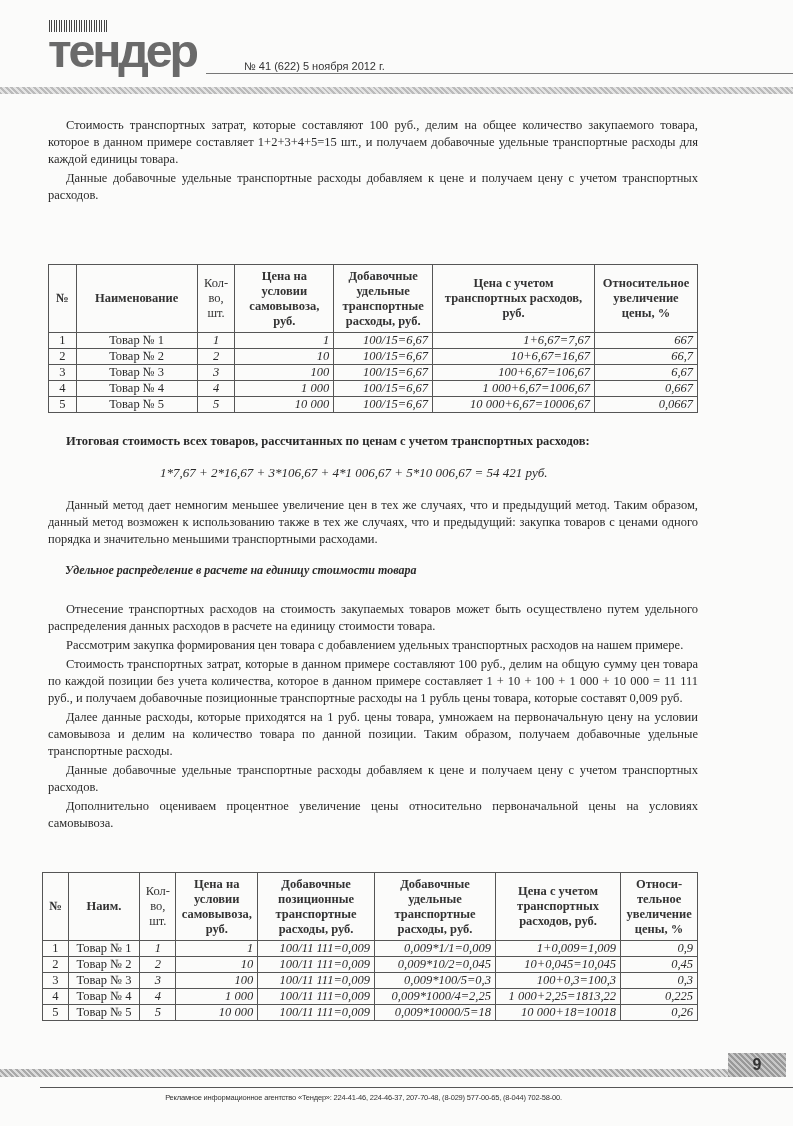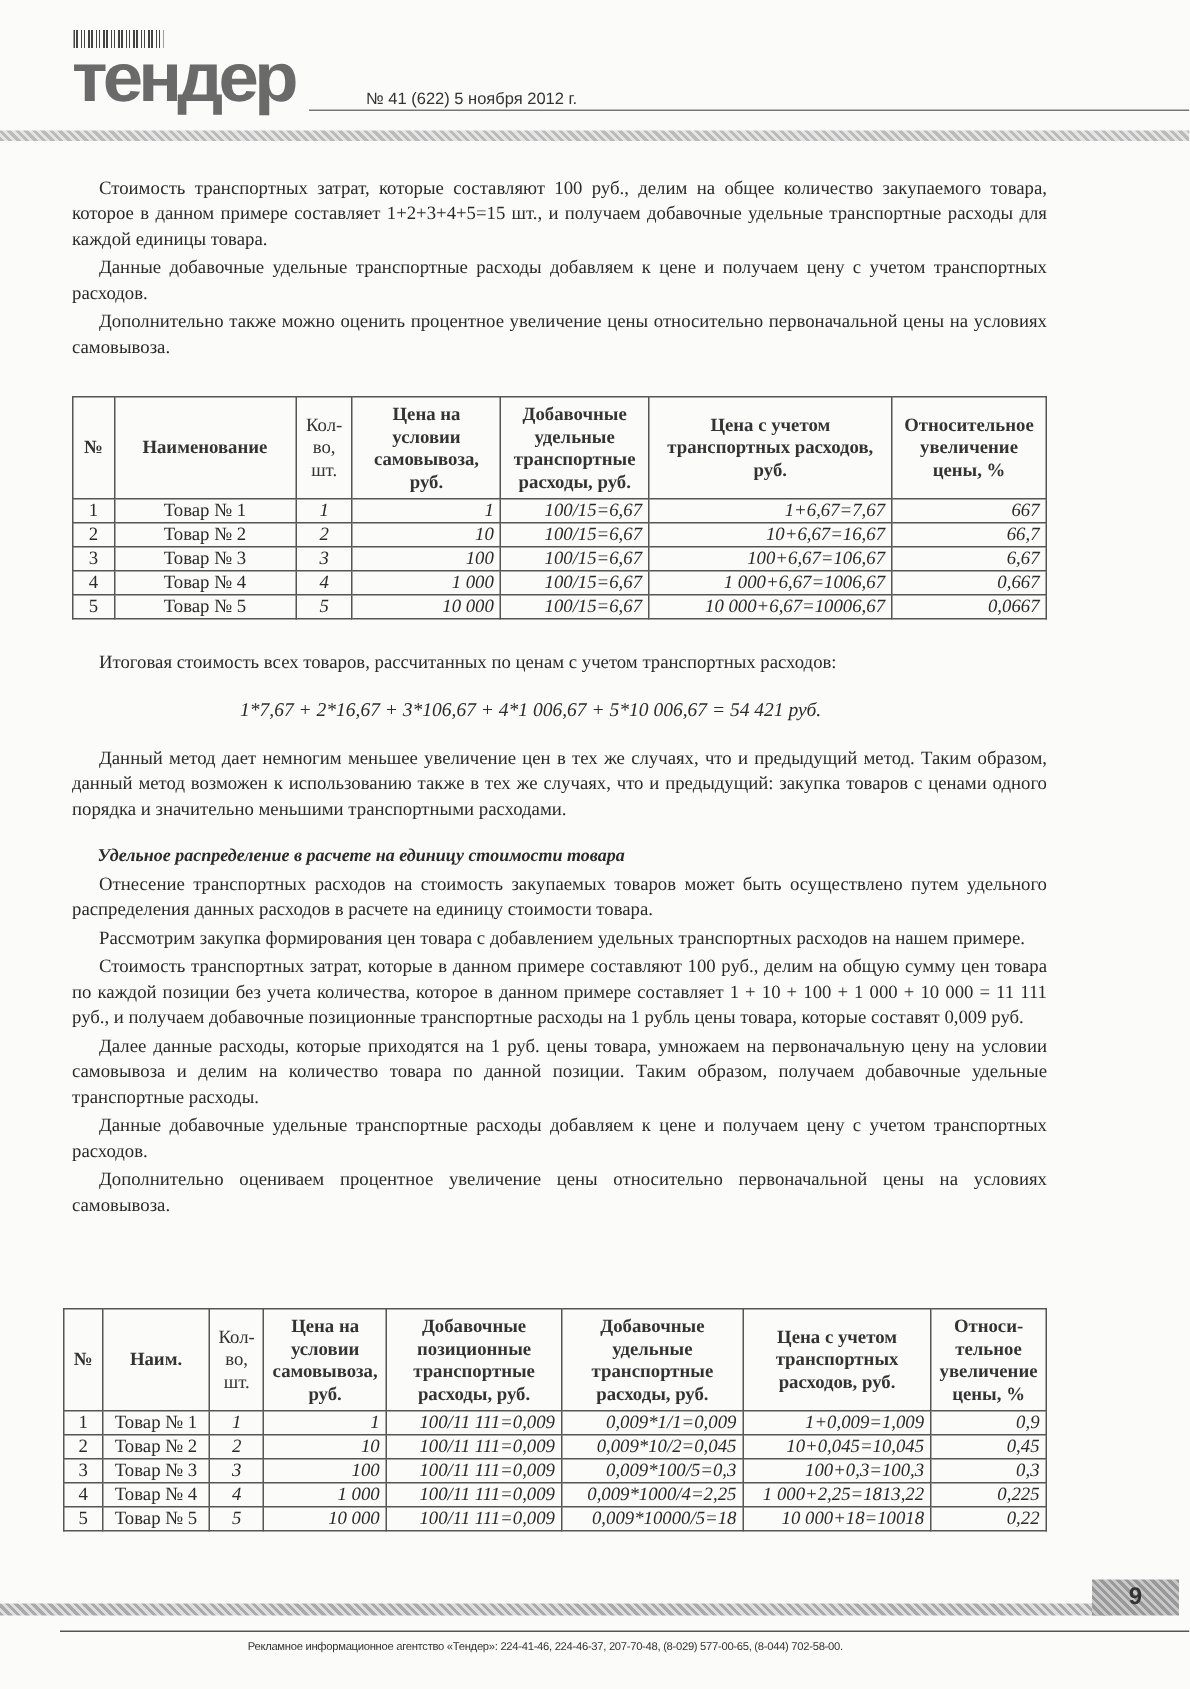--- a/index.html
+++ b/index.html
@@ -54,21 +54,20 @@
 
 <div class="abs logo-bars"></div>
 <div class="abs logo-text">тендер</div>
 <div class="abs issue">№ 41 (622) 5 ноября 2012 г.</div>
 <div class="abs issue-line"></div>
 <div class="abs hatch-bar"></div>
 
 <div class="abs text" style="top:117px;">
   <p>Стоимость транспортных затрат, которые составляют 100 руб., делим на общее количество закупаемого товара, которое в данном примере составляет 1+2+3+4+5=15 шт., и получаем добавочные удельные транспортные расходы для каждой единицы товара.</p>
   <p>Данные добавочные удельные транспортные расходы добавляем к цене и получаем цену с учетом транспортных расходов.</p>
-  <p>Дополнительно также можно оценить процентное увеличение цены относительно первоначальной цены на условиях самовывоза.</p>
 </div>
 
 <table class="abs t1">
   <thead>
     <tr style="height:68px;">
       <th style="width:18px">№</th>
       <th style="width:110px">Наименование</th>
       <th style="width:28px;font-weight:normal">Кол-во, шт.</th>
       <th style="width:88px">Цена на условии самовывоза, руб.</th>
       <th style="width:88px">Добавочные удельные транспортные расходы, руб.</th>
@@ -118,30 +117,30 @@
       <td class="c">Товар № 5</td>
       <td class="ci">5</td>
       <td class="r">10 000</td>
       <td class="r">100/15=6,67</td>
       <td class="r">10 000+6,67=10006,67</td>
       <td class="r">0,0667</td>
     </tr>
   </tbody>
 </table>
 
-<div class="abs text" style="top:433px;">
+<div class="abs text" style="top:433px;font-weight:bold;">
   <p>Итоговая стоимость всех товаров, рассчитанных по ценам с учетом транспортных расходов:</p>
 </div>
 <div class="abs formula">1*7,67 + 2*16,67 + 3*106,67 + 4*1 006,67 + 5*10 006,67 = 54 421 руб.</div>
 <div class="abs text" style="top:497px;">
   <p>Данный метод дает немногим меньшее увеличение цен в тех же случаях, что и предыдущий метод. Таким образом, данный метод возможен к использованию также в тех же случаях, что и предыдущий: закупка товаров с ценами одного порядка и значительно меньшими транспортными расходами.</p>
 </div>
 
 <div class="abs heading">Удельное распределение в расчете на единицу стоимости товара</div>
-<div class="abs text" style="top:581px;">
+<div class="abs text" style="top:601px;">
   <p>Отнесение транспортных расходов на стоимость закупаемых товаров может быть осуществлено путем удельного распределения данных расходов в расчете на единицу стоимости товара.</p>
   <p>Рассмотрим закупка формирования цен товара с добавлением удельных транспортных расходов на нашем примере.</p>
   <p>Стоимость транспортных затрат, которые в данном примере составляют 100 руб., делим на общую сумму цен товара по каждой позиции без учета количества, которое в данном примере составляет 1 + 10 + 100 + 1 000 + 10 000 = 11 111 руб., и получаем добавочные позиционные транспортные расходы на 1 рубль цены товара, которые составят 0,009 руб.</p>
   <p>Далее данные расходы, которые приходятся на 1 руб. цены товара, умножаем на первоначальную цену на условии самовывоза и делим на количество товара по данной позиции. Таким образом, получаем добавочные удельные транспортные расходы.</p>
   <p>Данные добавочные удельные транспортные расходы добавляем к цене и получаем цену с учетом транспортных расходов.</p>
   <p>Дополнительно оцениваем процентное увеличение цены относительно первоначальной цены на условиях самовывоза.</p>
 </div>
 
 <table class="abs t2">
   <thead>
@@ -198,21 +197,21 @@
       <td class="r">0,225</td>
     </tr>
     <tr>
       <td class="c">5</td>
       <td class="c">Товар № 5</td>
       <td class="ci">5</td>
       <td class="r">10 000</td>
       <td class="r">100/11 111=0,009</td>
       <td class="r">0,009*10000/5=18</td>
       <td class="r">10 000+18=10018</td>
-      <td class="r">0,22</td>
+      <td class="r">0,26</td>
     </tr>
   </tbody>
 </table>
 
 <div class="abs foot-hatch"></div>
 <div class="abs page-box">9</div>
 <div class="abs foot-line"></div>
 <div class="abs foot-text">Рекламное информационное агентство «Тендер»: 224-41-46, 224-46-37, 207-70-48, (8-029) 577-00-65, (8-044) 702-58-00.</div>
 
 </body></html>

